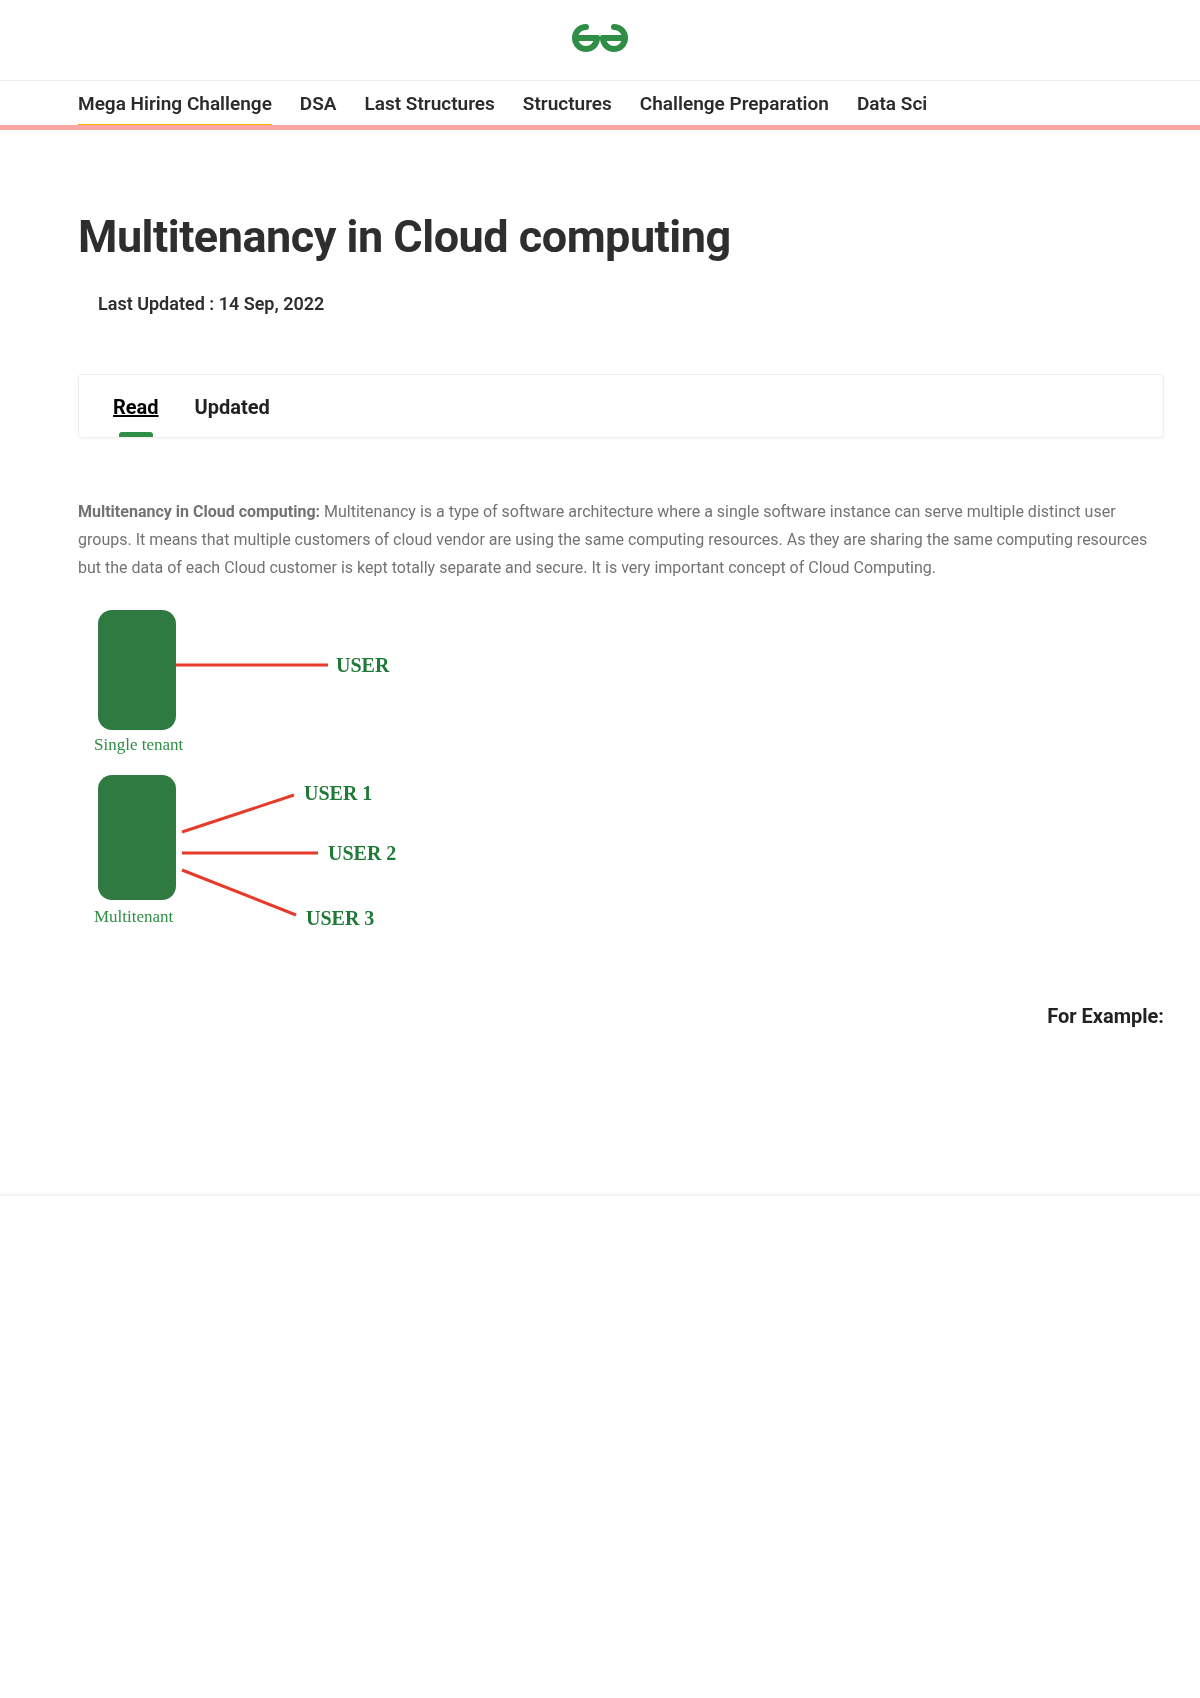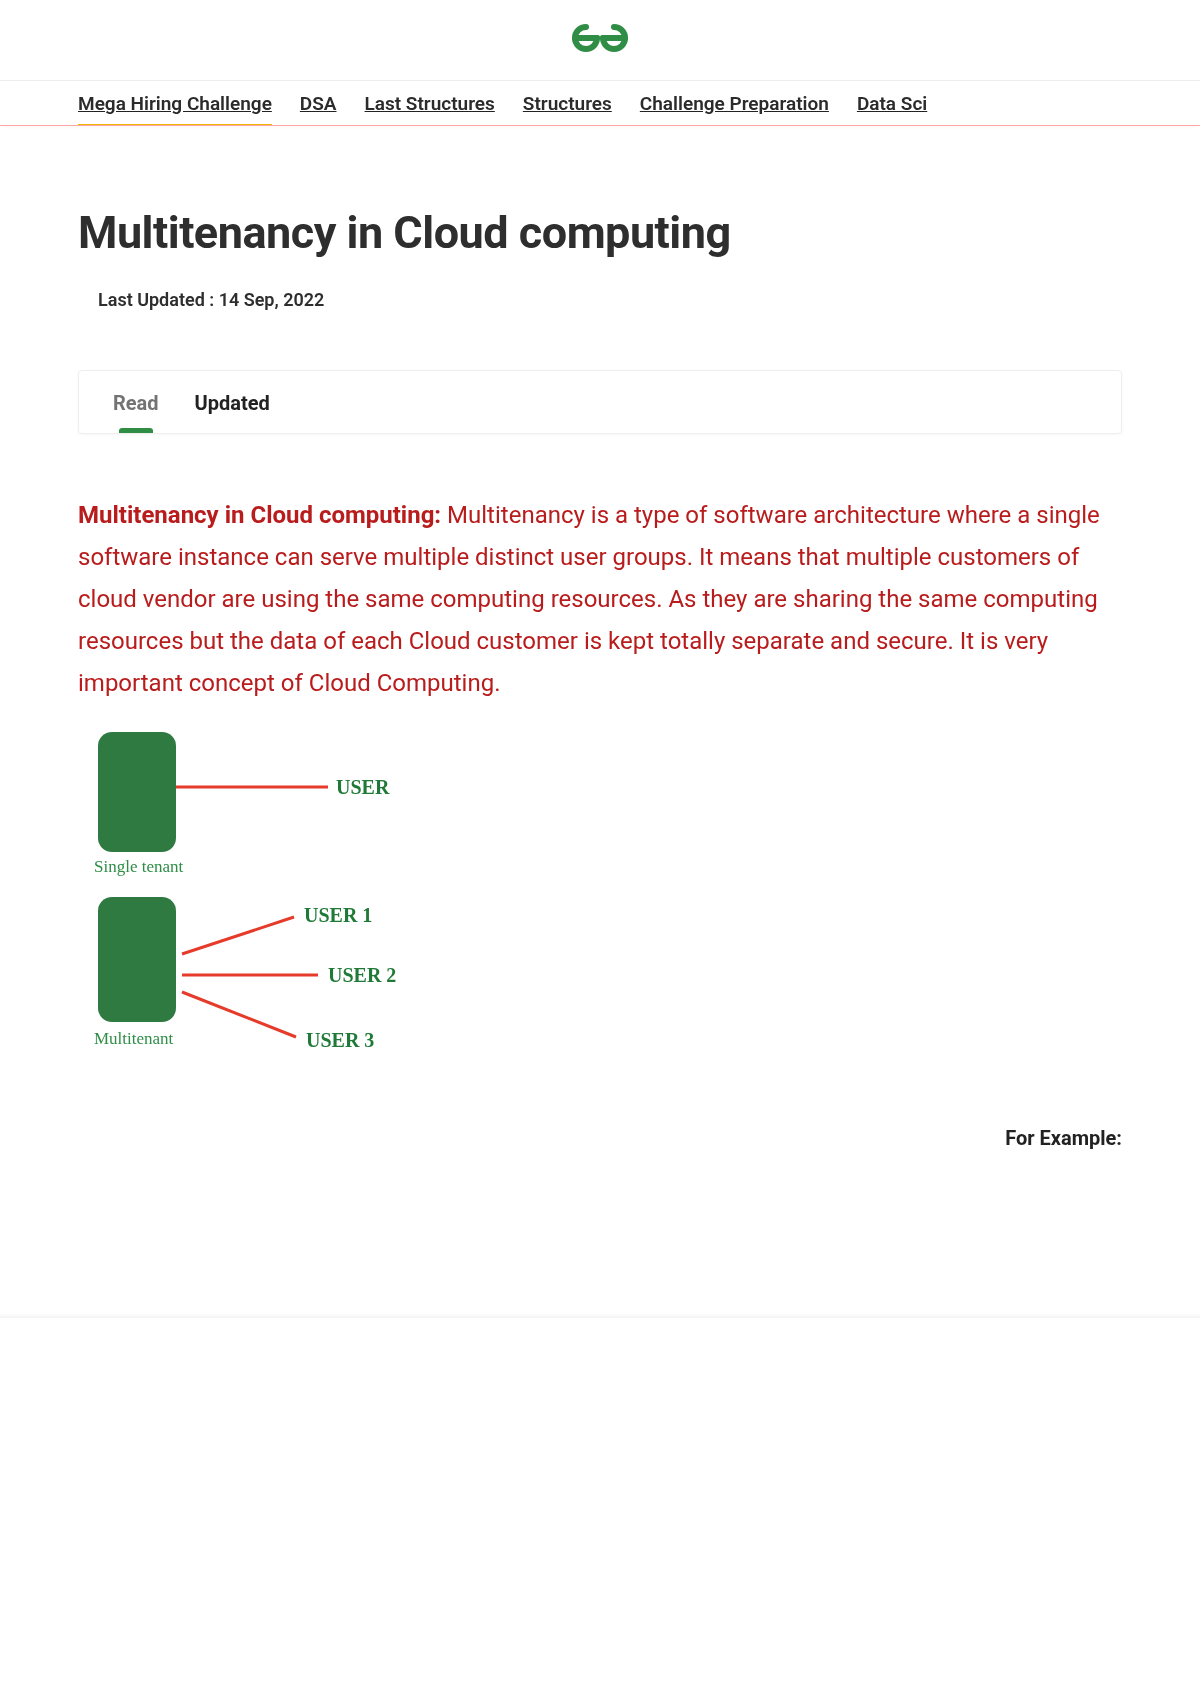--- a/index.html
+++ b/index.html
@@ -16,43 +16,42 @@
     align-items: center;
     height: 80px;
     border-bottom: 1px solid #eee;
   }
   .nav {
     display: flex;
     gap: 28px;
     padding: 0 78px;
     height: 44px;
     align-items: center;
-    border-bottom: 1px solid #fca5a5;
+    border-bottom: 5px solid #fca5a5;
     overflow: hidden;
     white-space: nowrap;
     box-shadow: 0 4px 6px -4px rgba(0,0,0,0.05);
-    text-decoration: underline;
   }
   .nav-item {
     font-size: 19px;
     font-weight: 600;
     color: #2b2b2b;
     cursor: pointer;
     padding: 10px 0;
     position: relative;
   }
   .nav-item.active::after {
     content: "";
     position: absolute;
     left: 0; right: 0; bottom: -2px;
     height: 3px;
     background: #f2b400;
   }
   .content {
-    padding: 80px 78px 40px 78px;
+    padding: 80px 36px 40px 78px;
   }
   .title {
     font-size: 45px;
     font-weight: 700;
     color: #2e2e2e;
     margin: 0 0 30px 0;
     letter-spacing: -0.5px;
   }
   .meta {
     font-size: 18px;
@@ -71,34 +70,35 @@
     margin-bottom: 60px;
   }
   .tab {
     font-size: 20px;
     font-weight: 700;
     padding-bottom: 18px;
     position: relative;
     cursor: pointer;
   }
   .tab.active {
-    color: #737373;
+    color: #000000;
+    text-decoration: underline;
   }
   .tab.active::after {
     content: "";
     position: absolute;
     left: 6px; right: 6px; bottom: 0;
     height: 5px;
     border-radius: 3px 3px 0 0;
     background: #2f8d46;
   }
   .para {
-    font-size: 24px;
+    font-size: 16px;
     line-height: 1.75;
-    color: #b91c1c;
+    color: #737373;
     margin: 0 8px 28px 0;
   }
   .para strong {
     font-weight: 700;
   }
   .diagram {
     margin-top: 8px;
     margin-bottom: 50px;
   }
   .forex {

